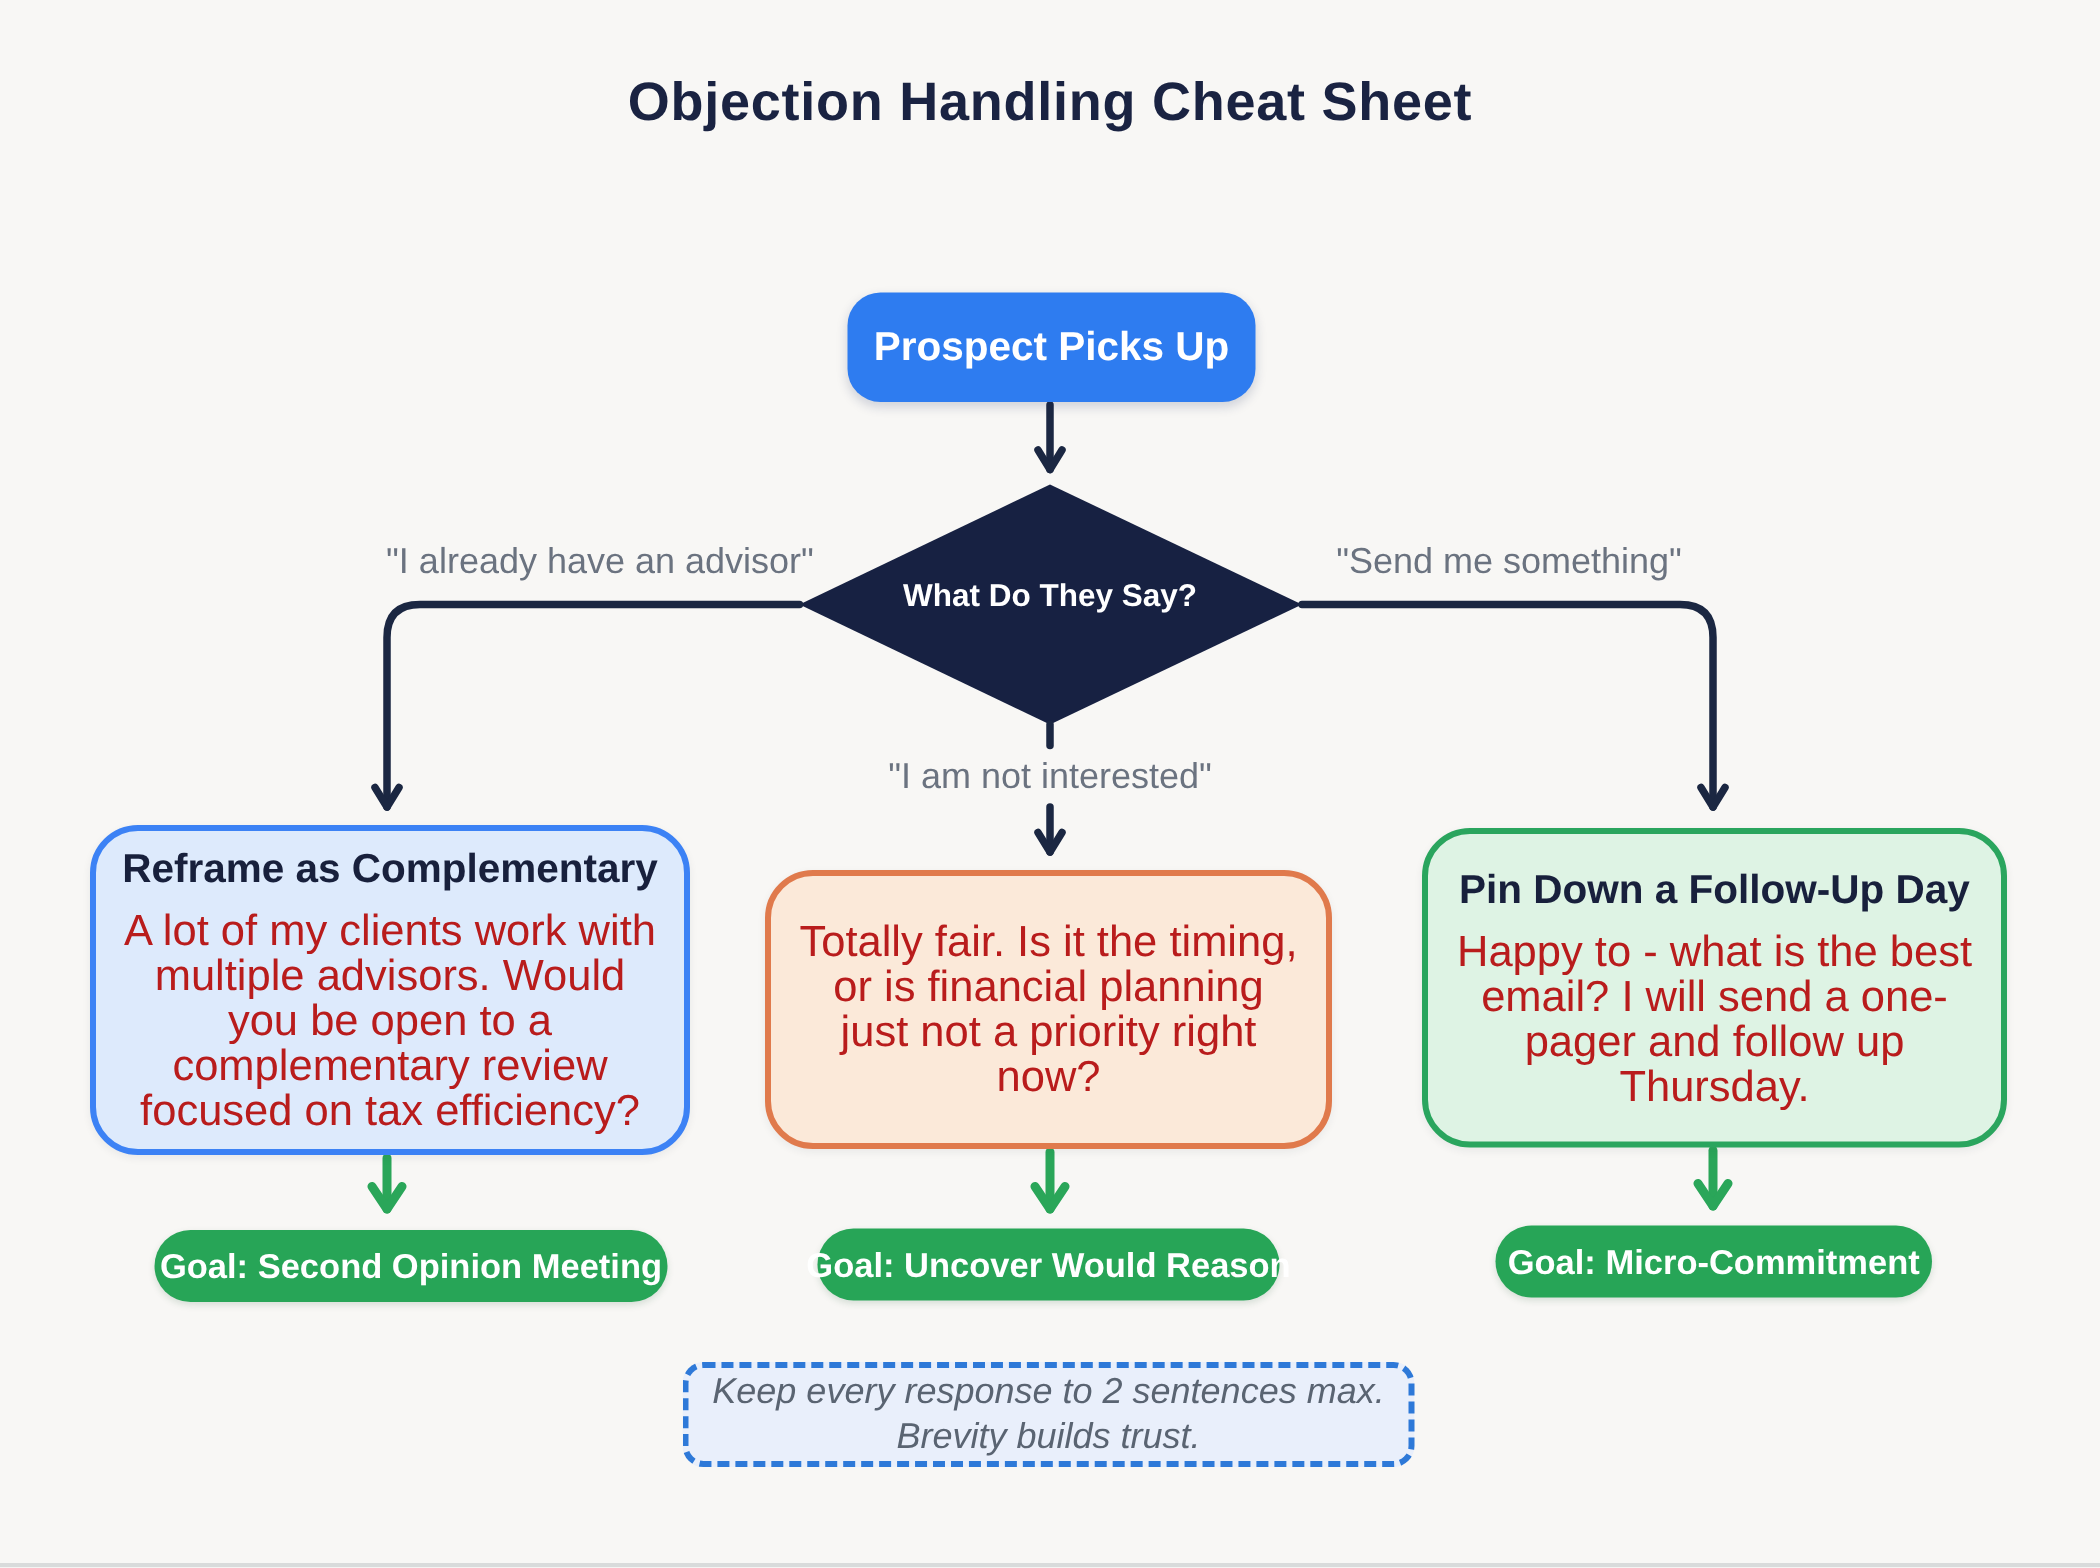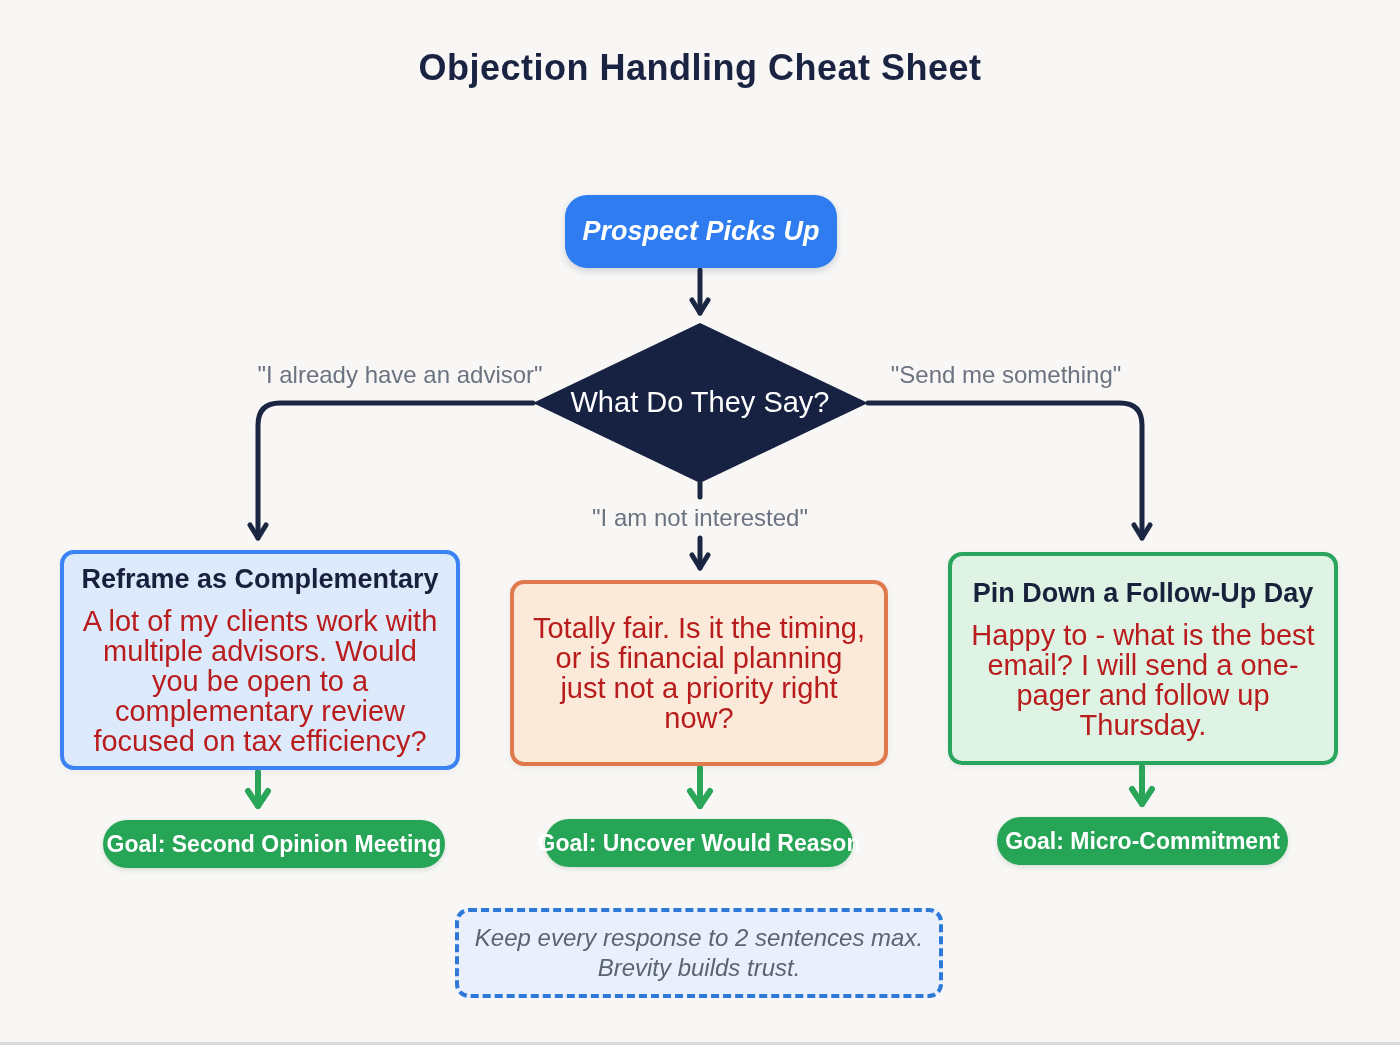--- a/index.html
+++ b/index.html
@@ -46,47 +46,46 @@
     position: absolute;
     left: 565px; top: 195px;
     width: 272px; height: 73px;
     background: #2e7cf0;
     border-radius: 22px;
     color: #ffffff;
     font-size: 27px;
     font-weight: bold;
     display: flex; align-items: center; justify-content: center;
     box-shadow: 0 3px 7px rgba(20,40,90,0.18);
-    font-style: italic;
   }
 
   .decision-label {
     position: absolute;
     left: 540px; top: 386px;
     width: 320px;
     text-align: center;
     color: #ffffff;
-    font-size: 29px;
-    font-weight: normal;
+    font-size: 21px;
+    font-weight: bold;
   }
 
   .branch-label {
     position: absolute;
     color: #6b7380;
     font-size: 24px;
     text-align: center;
     white-space: nowrap;
   }
   .branch-label.left   { left: 250px;  top: 361px; width: 300px; }
   .branch-label.right  { left: 856px;  top: 361px; width: 300px; }
   .branch-label.middle { left: 550px;  top: 504px; width: 300px; }
 
   .card {
     position: absolute;
-    border-radius: 14px;
+    border-radius: 32px;
     box-sizing: border-box;
     display: flex;
     flex-direction: column;
     align-items: center;
     justify-content: center;
     text-align: center;
     padding: 12px 16px;
     box-shadow: 0 2px 6px rgba(30,40,60,0.07);
   }
   .card-blue {
@@ -128,21 +127,21 @@
     white-space: nowrap;
     box-shadow: 0 2px 5px rgba(20,80,40,0.15);
   }
   .goal-pill.left   { left: 88px;  top: 820px; width: 342px; margin-left: 15px; }
   .goal-pill.middle { left: 545px; top: 819px; width: 308px; }
   .goal-pill.right  { left: 997px; top: 817px; width: 291px; }
 
   .note-box {
     position: absolute;
     left: 455px; top: 908px;
-    width: 488px; height: 90px;
+    width: 488px; height: 70px;
     box-sizing: border-box;
     background: #e9effb;
     border: 4px dashed #2e79d8;
     border-radius: 14px;
     display: flex;
     flex-direction: column;
     align-items: center;
     justify-content: center;
     text-align: center;
     font-size: 24px;

